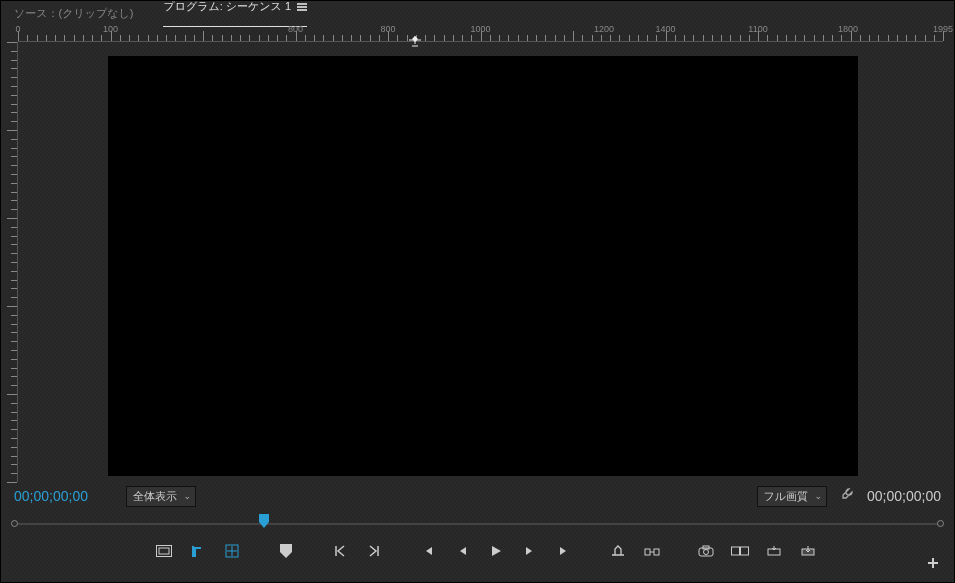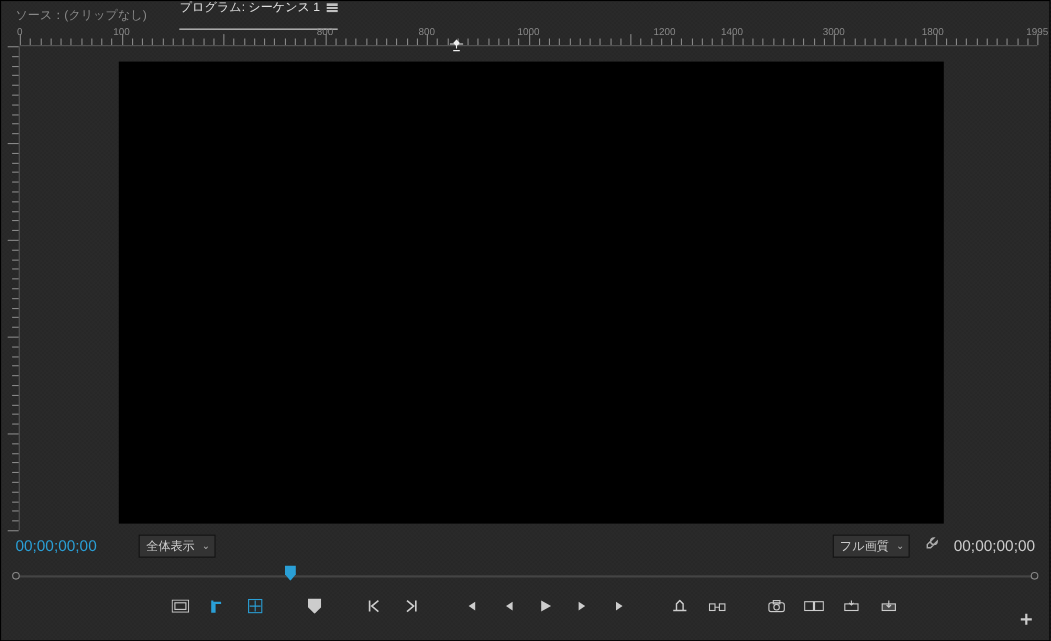--- a/index.html
+++ b/index.html
@@ -194,21 +194,21 @@
       <div class="tick" style="left: 656.75px;"></div>
       <div class="tick" style="left: 666px;"></div>
       <div class="tick" style="left: 675.25px;"></div>
       <div class="tick" style="left: 684.5px;"></div>
       <div class="tick" style="left: 693.75px;"></div>
       <div class="tick" style="left: 703px;"></div>
       <div class="tick" style="left: 712.25px;"></div>
       <div class="tick" style="left: 721.5px;"></div>
       <div class="tick" style="left: 730.75px;"></div>
       <div class="tick major" style="left: 740px;"></div>
-      <div class="label" style="left: 740px;">3000</div>
+      <div class="label" style="left: 740px;">1100</div>
       <div class="tick" style="left: 749.25px;"></div>
       <div class="tick" style="left: 758.5px;"></div>
       <div class="tick" style="left: 767.75px;"></div>
       <div class="tick" style="left: 777px;"></div>
       <div class="tick" style="left: 786.25px;"></div>
       <div class="tick" style="left: 795.5px;"></div>
       <div class="tick" style="left: 804.75px;"></div>
       <div class="tick" style="left: 814px;"></div>
       <div class="tick" style="left: 823.25px;"></div>
       <div class="tick major" style="left: 832.5px;"></div>

